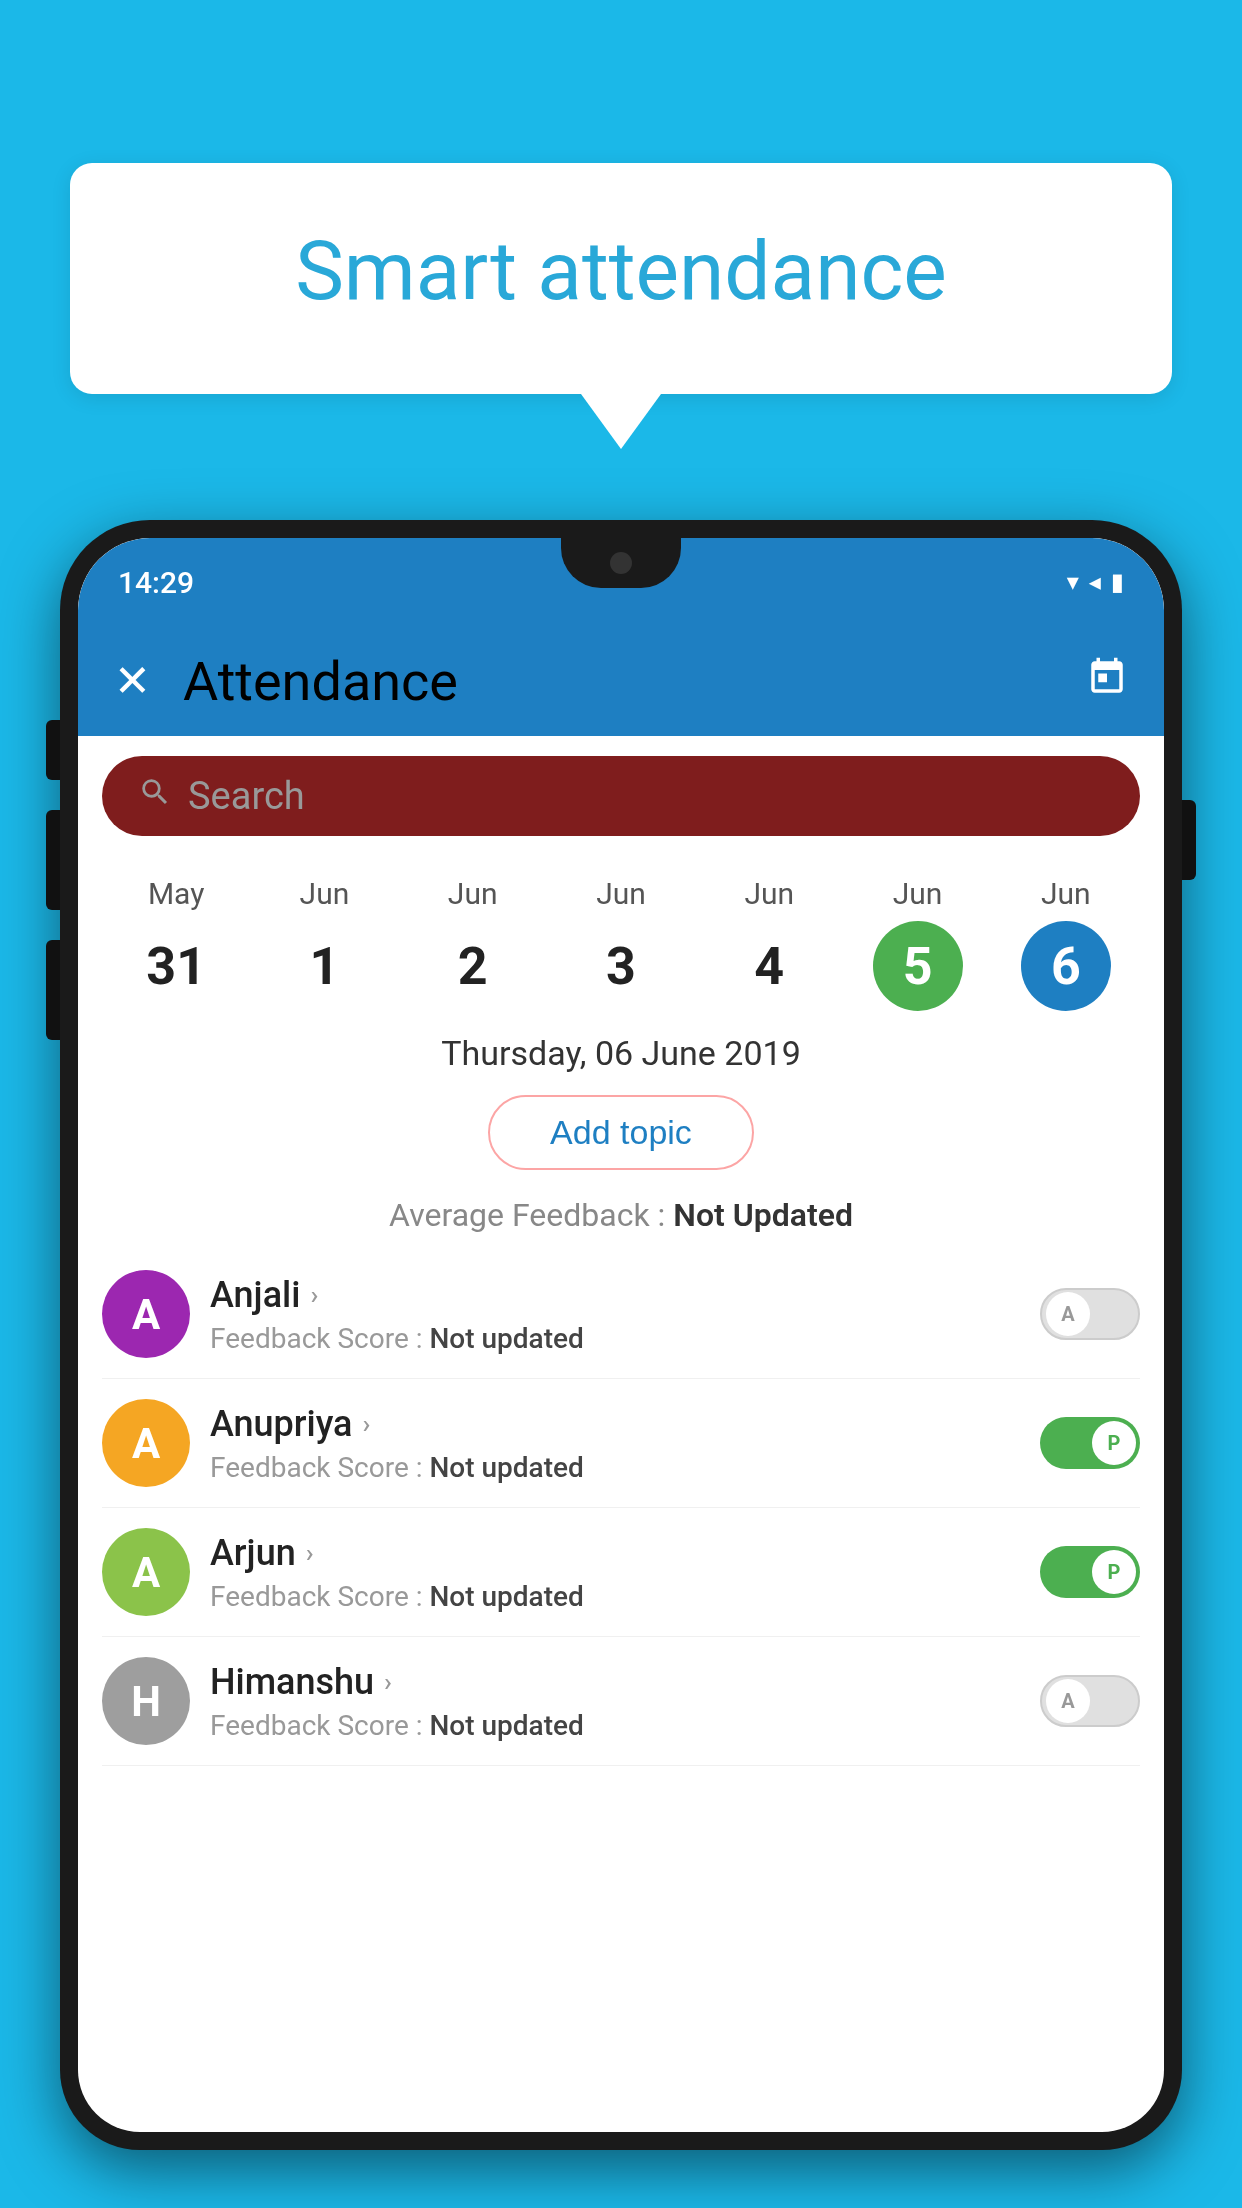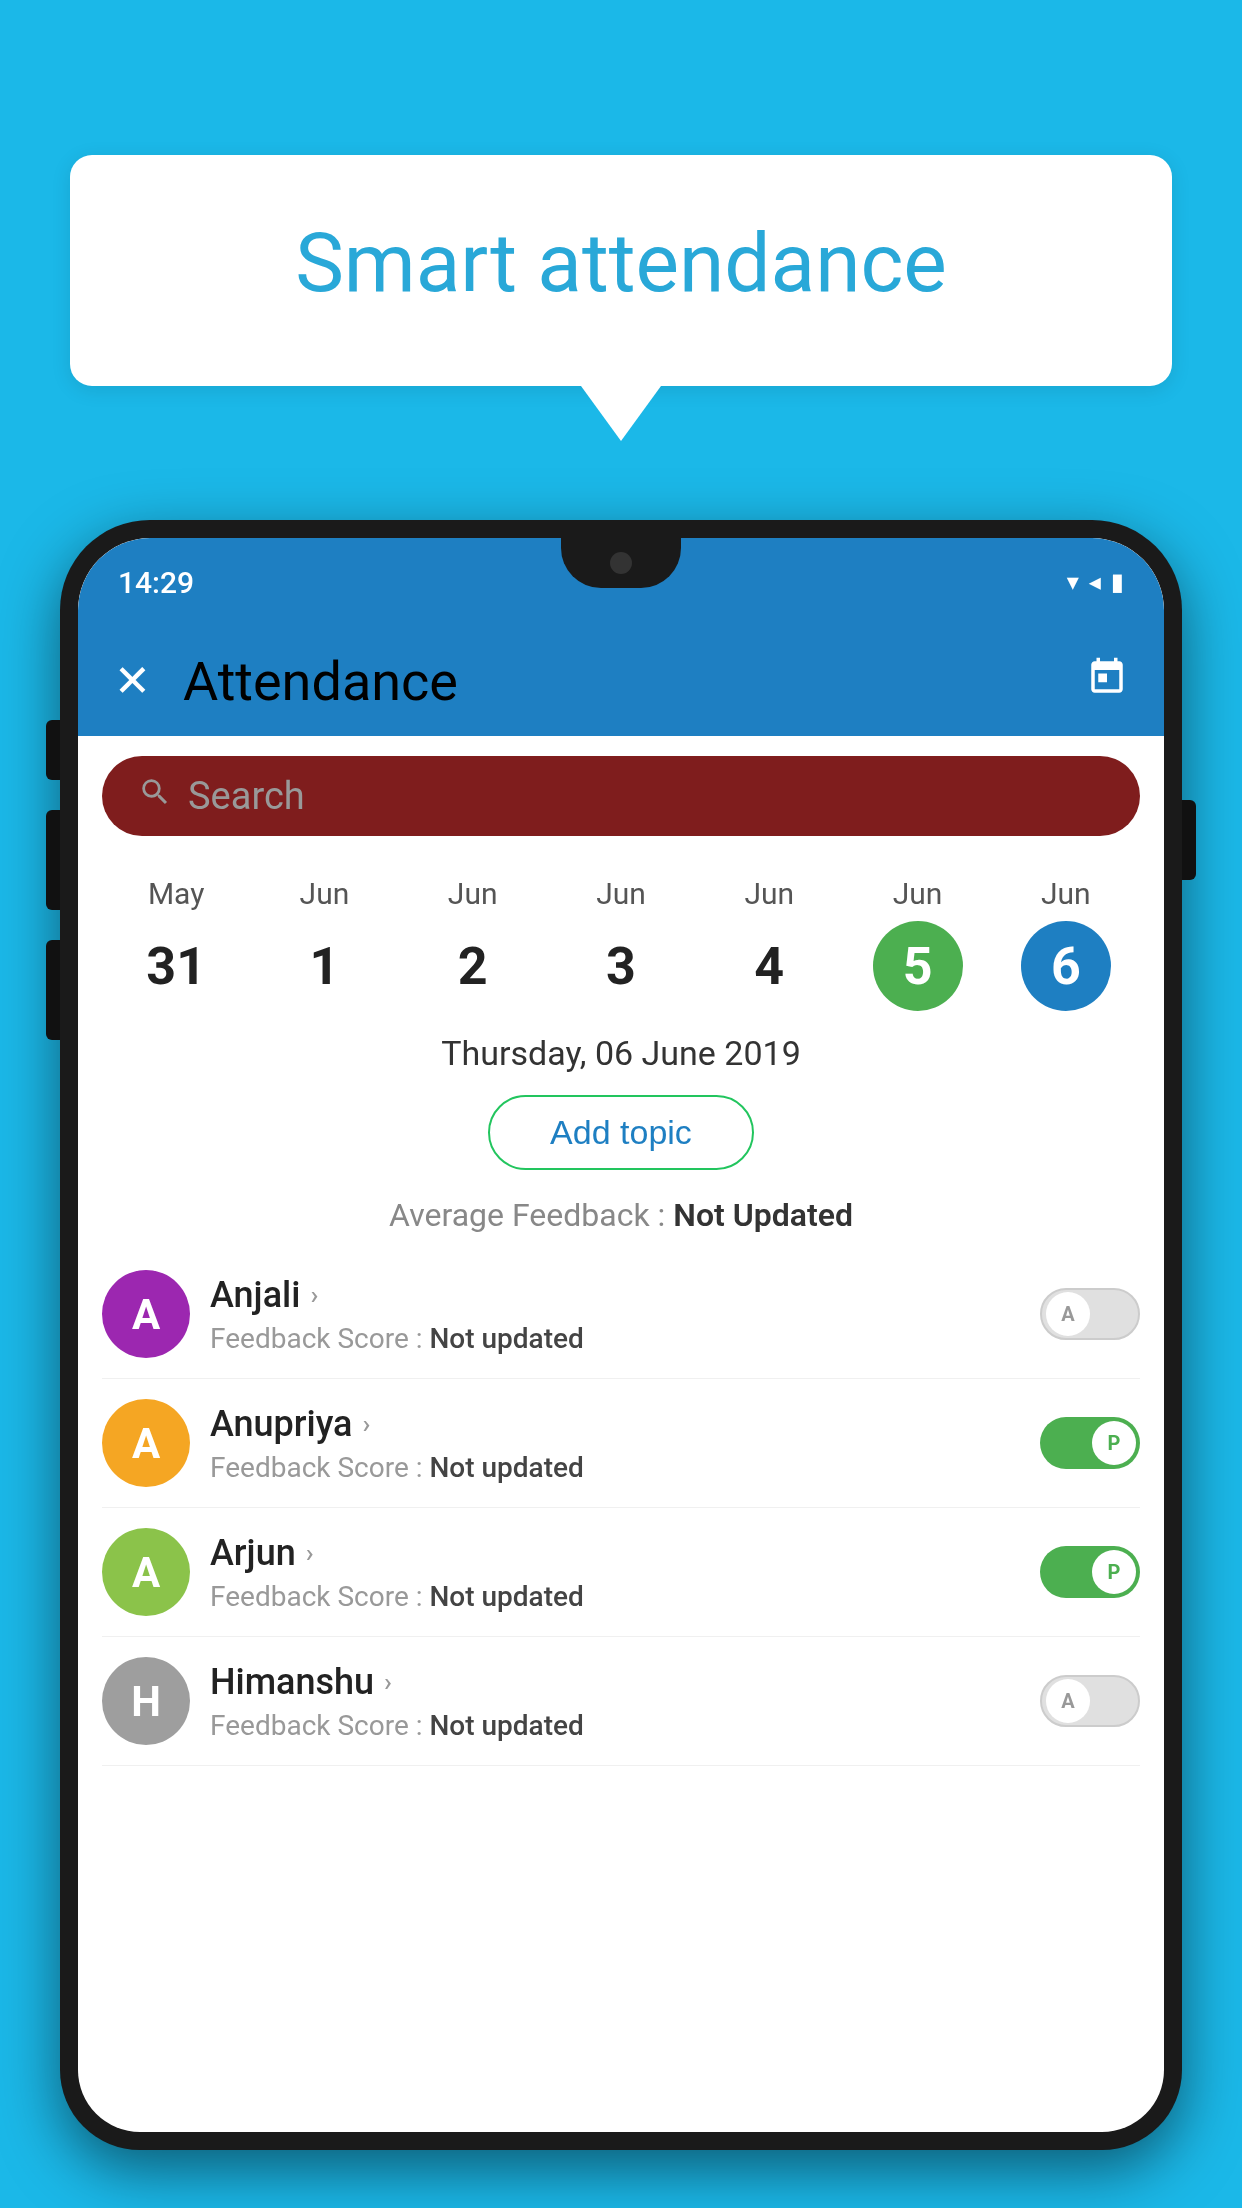--- a/index.html
+++ b/index.html
@@ -9,21 +9,21 @@
       height: 2208px;
       background-color: #1bb8e8;
       font-family: 'Roboto', Arial, sans-serif;
       overflow: hidden;
       position: relative;
     }
 
     
     .speech-bubble-container {
       position: absolute;
-      top: 155px;
+      top: 163px;
       left: 70px;
       right: 70px;
     }
 
     .speech-bubble {
       background: white;
       border-radius: 22px;
       padding: 60px 80px 55px;
       text-align: center;
       box-shadow: 0 4px 20px rgba(0,0,0,0.1);
@@ -235,21 +235,21 @@
     }
 
     
     .add-topic-container {
       display: flex;
       justify-content: center;
       padding: 10px 0 18px;
     }
 
     .add-topic-btn {
-      border: 2px solid #22c55e;
+      border: 2px solid #fca5a5;
       border-radius: 50px;
       padding: 16px 60px;
       font-size: 34px;
       color: #1e7fc2;
       background: white;
       cursor: pointer;
     }
 
     
     .avg-feedback {

